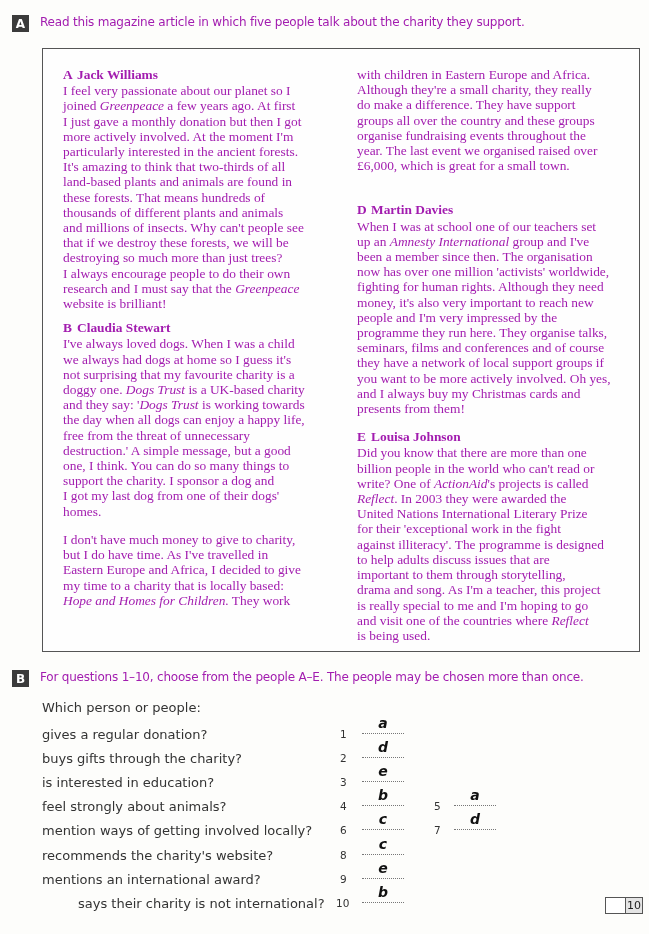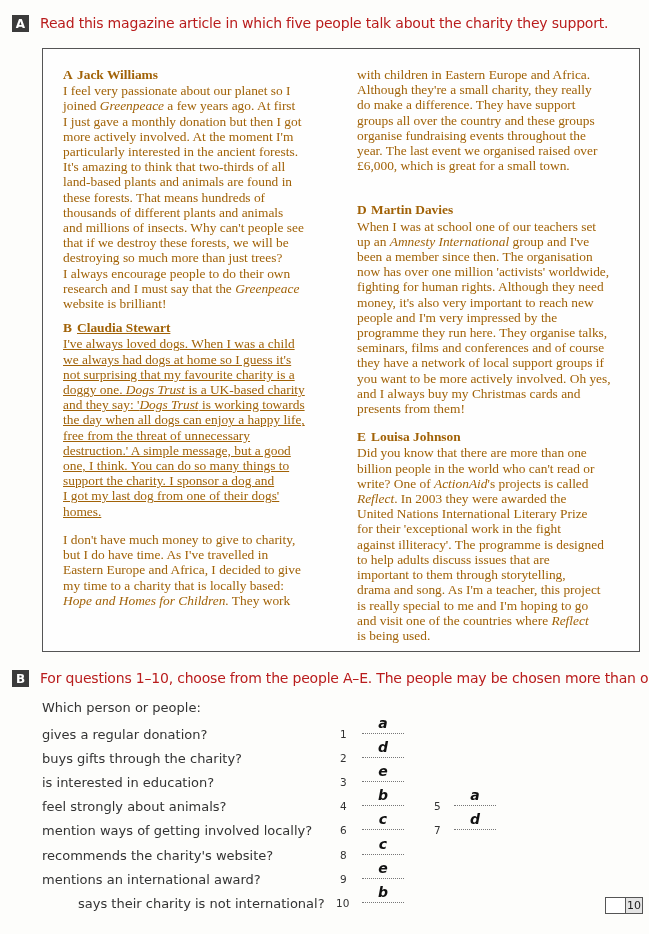--- a/index.html
+++ b/index.html
@@ -3,30 +3,30 @@
 <meta charset="utf-8">
 <style>
   html, body { margin: 0; padding: 0; background: #fdfdfb; }
   body { width: 649px; height: 934px; position: relative; overflow: hidden; color: #1e1e1e; }
   .badge {
     position: absolute; width: 17px; height: 17px; background: #3b3b3b; color: #fff;
     font-family: "DejaVu Sans", sans-serif; font-weight: bold; font-size: 12px;
     display: flex; align-items: center; justify-content: center;
   }
   .instr {
-    position: absolute; font-family: "DejaVu Sans", sans-serif; font-size: 14px; color: #b91c1c;
+    position: absolute; font-family: "DejaVu Sans", sans-serif; font-size: 12px; color: #a21caf;
     letter-spacing: -0.2px; white-space: nowrap;
   }
   .article-box {
     position: absolute; left: 42px; top: 48px; width: 598px; height: 604px;
     border: 1px solid #555; box-sizing: border-box; background: #fefefe;
   }
   .col {
     position: absolute; top: 18px; font-family: "Liberation Serif", serif; font-size: 13.4px;
-    line-height: 15.2px; color: #a16207;
+    line-height: 15.2px; color: #a21caf;
   }
   .col.left { left: 20px; width: 292px; }
   .col.right { left: 314px; width: 284px; top: 18px; }
   .person-head { font-weight: bold; margin: 0 0 1px 0; }
   .person-head .letter { display: inline-block; width: 14px; }
   .para { margin: 0 0 9px 0; white-space: pre-line; }
   .para i { font-style: italic; }
   .q-row {
     position: absolute; left: 42px; font-family: "DejaVu Sans", sans-serif; font-size: 13px; color: #333;
     white-space: nowrap;
@@ -65,21 +65,21 @@
 land-based plants and animals are found in
 these forests. That means hundreds of
 thousands of different plants and animals
 and millions of insects. Why can't people see
 that if we destroy these forests, we will be
 destroying so much more than just trees?
 I always encourage people to do their own
 research and I must say that the <i>Greenpeace</i>
 website is brilliant!</div>
     </div>
-    <div style="margin-top:6px;text-decoration:underline;">
+    <div style="margin-top:6px;">
       <div class="person-head"><span class="letter">B</span><span>Claudia Stewart</span></div>
       <div class="para">I've always loved dogs. When I was a child
 we always had dogs at home so I guess it's
 not surprising that my favourite charity is a
 doggy one. <i>Dogs Trust</i> is a UK-based charity
 and they say: '<i>Dogs Trust</i> is working towards
 the day when all dogs can enjoy a happy life,
 free from the threat of unnecessary
 destruction.' A simple message, but a good
 one, I think. You can do so many things to

